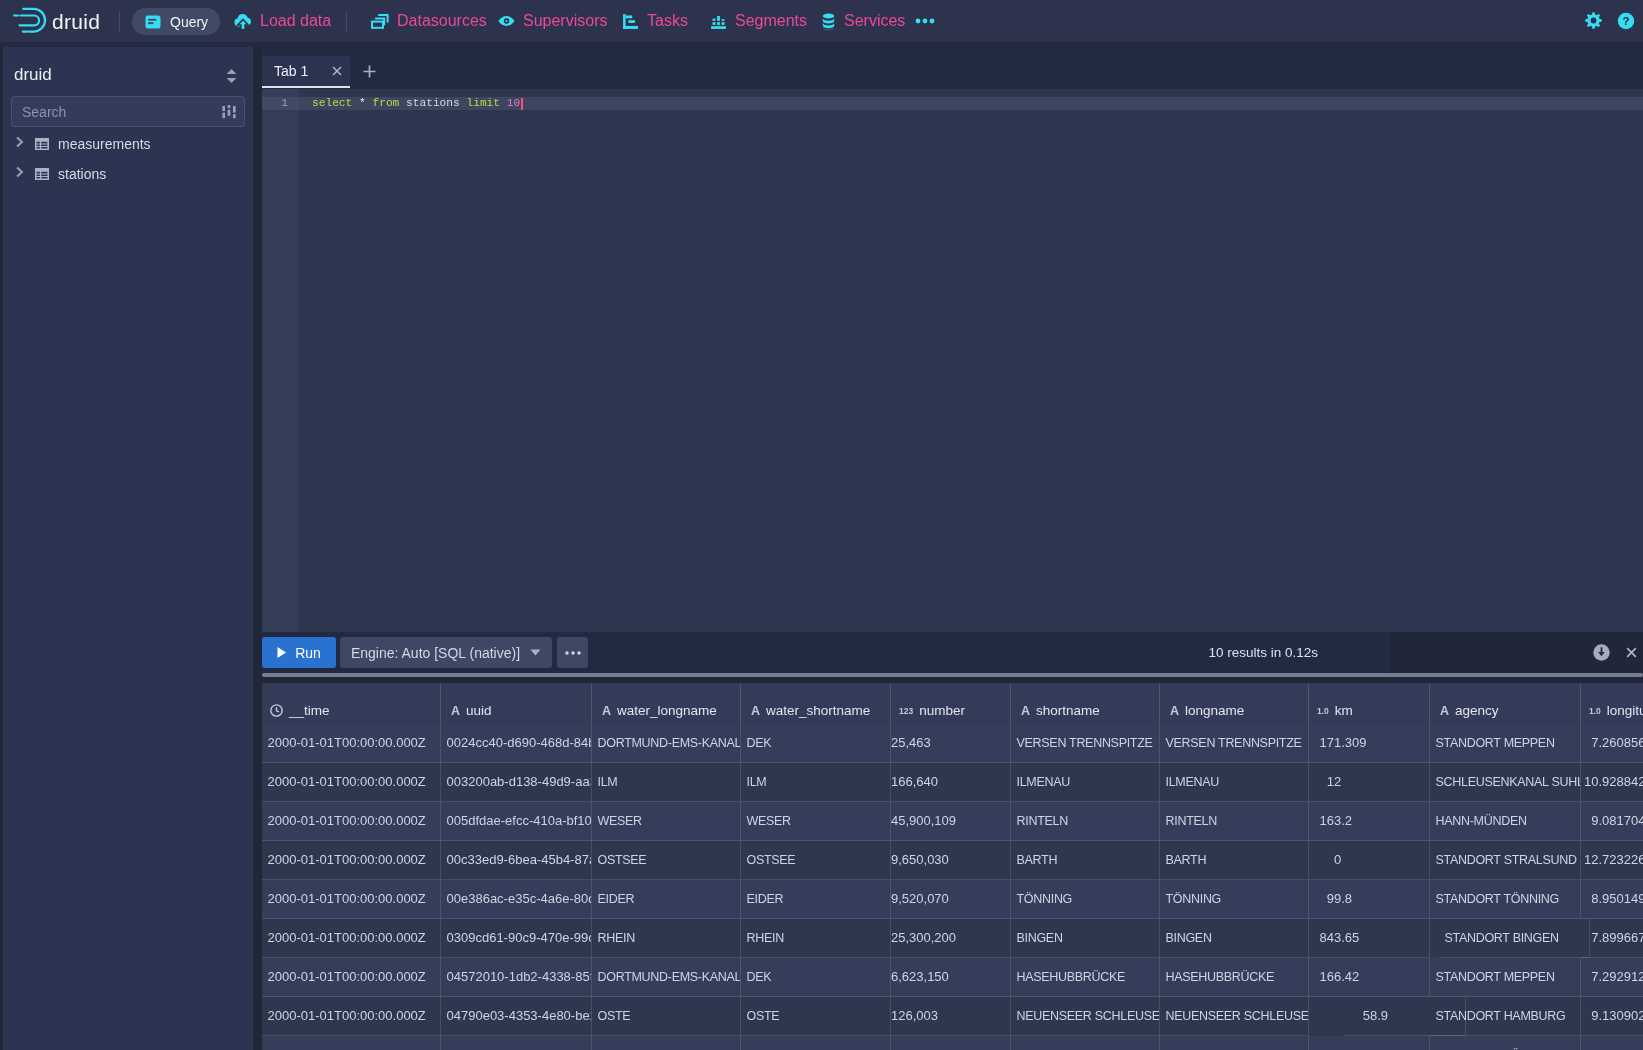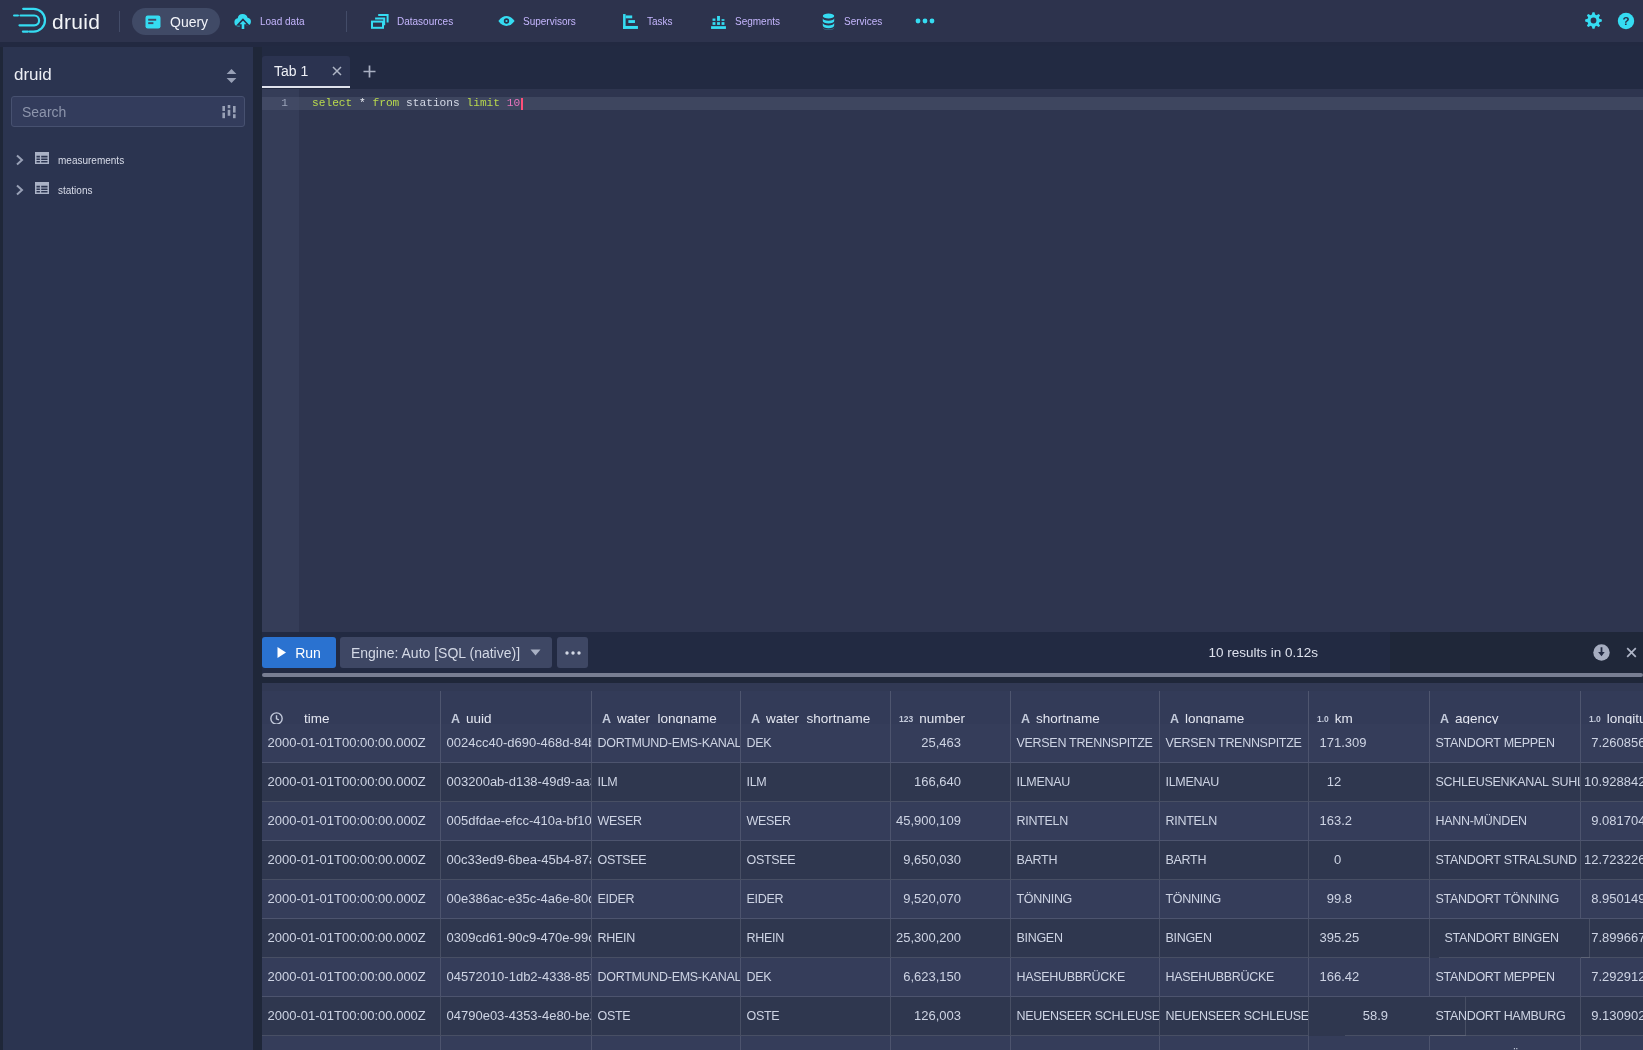--- a/index.html
+++ b/index.html
@@ -2,28 +2,28 @@
 <html><head><meta charset="utf-8">
 <style>
 *{margin:0;padding:0;box-sizing:border-box}
 html,body{width:1643px;height:1050px;overflow:hidden}
 body{background:#1f2739;font-family:"Liberation Sans",sans-serif;position:relative}
 .abs{position:absolute}
 svg{display:block}
 
 #topbar{left:0;top:0;width:1643px;height:42px;background:#2d334d}
 #topstrip{left:0;top:42px;width:1643px;height:5px;background:#222941}
-.navitem{position:absolute;top:0;height:42px;display:flex;align-items:center;gap:8px;color:#c4b5fd;font-size:10px;white-space:nowrap}
+.navitem{position:absolute;top:0;height:42px;display:flex;align-items:center;gap:8px;color:#ec4899;font-size:16px;white-space:nowrap}
 .navsep{position:absolute;top:11px;width:1px;height:21px;background:#434c68}
 #qpill{position:absolute;left:132px;top:8px;width:88px;height:27px;border-radius:14px;background:#404a66;display:flex;align-items:center;gap:9px;padding-left:13px;color:#f2f4f9;font-size:14px}
 
 #sidebar{left:3px;top:47px;width:250px;height:1003px;background:#2b3450}
 #sbtitle{left:14px;top:65px;font-size:17px;color:#eceef4}
 #searchbox{left:11px;top:96px;width:234px;height:31px;background:#333c5c;border:1px solid #475170;border-radius:3px;color:#8d95ac;font-size:14px;display:flex;align-items:center;padding-left:10px}
-.treerow{position:absolute;left:0;width:250px;height:30px;display:flex;align-items:flex-end;color:#d8dce9;font-size:10px}
+.treerow{position:absolute;left:0;width:250px;height:30px;display:flex;align-items:flex-start;color:#d8dce9;font-size:14px}
 
 #tabstrip{left:262px;top:46px;width:1381px;height:43px;background:#222a42}
 #tab1{position:absolute;left:0;top:10px;width:88px;height:30px;background:#2b3350;border-radius:3px 3px 0 0;display:flex;align-items:center;color:#eef0f6;font-size:14px;padding-left:12px;gap:24px}
 #tabline{position:absolute;left:0;top:40px;width:88px;height:2px;background:#dfe2ec}
 #editor{left:262px;top:89px;width:1381px;height:543px;background:#2e354f}
 #gutter{position:absolute;left:0;top:0;width:37px;height:543px;background:#353d58}
 #gactive{position:absolute;left:0;top:8px;width:37px;height:13.4px;background:#414964}
 #lactive{position:absolute;left:37px;top:8px;width:1344px;height:13.4px;background:#3e465f}
 #lnum{position:absolute;left:0;top:8px;width:26px;height:13.4px;line-height:13.4px;text-align:right;color:#9ba3b9;font:11.2px "Liberation Mono",monospace}
 #code{position:absolute;left:50px;top:8px;height:13.4px;line-height:13.9px;font:11.2px "Liberation Mono",monospace;white-space:pre;color:#d4d9e6}
@@ -31,28 +31,28 @@
 #cursor{position:absolute;left:258.5px;top:8.5px;width:2px;height:12.4px;background:#ff4f79}
 
 #runbar{left:262px;top:632px;width:1128px;height:45px;background:#222a42}
 #runbtn{position:absolute;left:0;top:5px;width:74px;height:31px;background:#2a72d0;border-radius:3px;color:#fff;font-size:14px;display:flex;align-items:center;justify-content:center;gap:9px}
 #engbtn{position:absolute;left:78px;top:5px;width:212px;height:31px;background:#3e4764;border-radius:3px;color:#d3d8e5;font-size:14px;display:flex;align-items:center;justify-content:center;gap:10px}
 #morebtn{position:absolute;left:295px;top:5px;width:31px;height:31px;background:#3e4764;border-radius:3px;display:flex;align-items:center;justify-content:center}
 #resinfo{position:absolute;right:72px;top:5px;height:31px;display:flex;align-items:center;color:#dde1ec;font-size:13.5px}
 #splitter{left:262px;top:673px;width:1381px;height:4px;background:#787e92;border-radius:3px}
 
 #results{left:262px;top:683px;width:1381px;height:367px;background:#313954;overflow:hidden}
-.hcell{position:absolute;top:8px;height:56px;background:#333b58;border-right:1px solid rgba(255,255,255,.14);border-bottom:1px solid rgba(255,255,255,.14);color:#e3e6f0;font-size:13.5px;display:flex;align-items:center;padding-left:8px;gap:6px;overflow:hidden}
+.hcell{position:absolute;top:0;height:56px;background:#333b58;border-right:1px solid rgba(255,255,255,.14);border-bottom:1px solid rgba(255,255,255,.14);color:#e3e6f0;font-size:13.5px;display:flex;align-items:center;padding-left:8px;gap:6px;overflow:hidden}
 .tic{color:#c3cadb;font-size:12.5px;font-weight:700;margin-left:2px}
 .tis{color:#c3cadb;font-size:8.5px;font-weight:700}
 .row{position:absolute;left:0;width:1489px;height:39px}
 .odd{background:#353d5a}.even{background:#2f374f}
 .cell{position:absolute;top:0;height:39px;border-right:1px solid rgba(255,255,255,.12);border-bottom:1px solid rgba(255,255,255,.12);color:#ced4e4;font-size:13px;line-height:38px;white-space:nowrap;overflow:hidden;padding-left:5.5px}
 .cp{font-size:12.5px;letter-spacing:-0.3px}
-.cr{text-align:right;padding-right:49px;padding-left:0}
+.cr{text-align:left;padding-right:49px;padding-left:0}
 .pad1{display:inline-block;width:7.2px}.pad2{display:inline-block;width:14.4px}
 </style></head><body>
 
 <div id="topstrip" class="abs"></div>
 <div id="topbar" class="abs">
 <svg class="abs" style="left:13px;top:7px" width="38" height="29" viewBox="0 0 38 29" fill="none" stroke="#35dcf2" stroke-width="2.2" stroke-linecap="round">
 <path d="M10.2 1.8 H20.6 a11.4 11.4 0 0 1 0 22.8 H16.6"></path>
 <path d="M7.5 8.5 H21.2 a4.9 4.9 0 0 1 0 9.8 H6.5"></path>
 <path d="M1.1 8.5 H4.9"></path>
 <path d="M9.9 24.6 H14.9"></path>
@@ -262,21 +262,21 @@
 <div class="cell " style="left:1319px;width:170px;padding-left:3px;"><span class="pad1"></span>8.9501495</div>
 </div>
 <div class="row even" style="top:236px">
 <div class="cell " style="left:0px;width:179px;">2000-01-01T00:00:00.000Z</div>
 <div class="cell " style="left:179px;width:151px;">0309cd61-90c9-470e-99cb-5a7d3e8f2b16</div>
 <div class="cell cp" style="left:330px;width:149px;">RHEIN</div>
 <div class="cell cp" style="left:479px;width:150px;">RHEIN</div>
 <div class="cell cr" style="left:629px;width:120px;">25,300,200</div>
 <div class="cell cp" style="left:749px;width:149px;">BINGEN</div>
 <div class="cell cp" style="left:898px;width:149px;">BINGEN</div>
-<div class="cell " style="left:1047px;width:121px;padding-left:10.5px;">395.25</div>
+<div class="cell " style="left:1047px;width:121px;padding-left:10.5px;">843.65</div>
 <div class="cell cp" style="left:1168px;width:151px;margin-left:9px;">STANDORT BINGEN</div>
 <div class="cell " style="left:1319px;width:170px;padding-left:3px;"><span class="pad1"></span>7.8996674</div>
 </div>
 <div class="row odd" style="top:275px">
 <div class="cell " style="left:0px;width:179px;">2000-01-01T00:00:00.000Z</div>
 <div class="cell " style="left:179px;width:151px;">04572010-1db2-4338-85f3-9e6c2a7b8d40</div>
 <div class="cell cp" style="left:330px;width:149px;">DORTMUND-EMS-KANAL</div>
 <div class="cell cp" style="left:479px;width:150px;">DEK</div>
 <div class="cell cr" style="left:629px;width:120px;">6,623,150</div>
 <div class="cell cp" style="left:749px;width:149px;">HASEHUBBRÜCKE</div>

